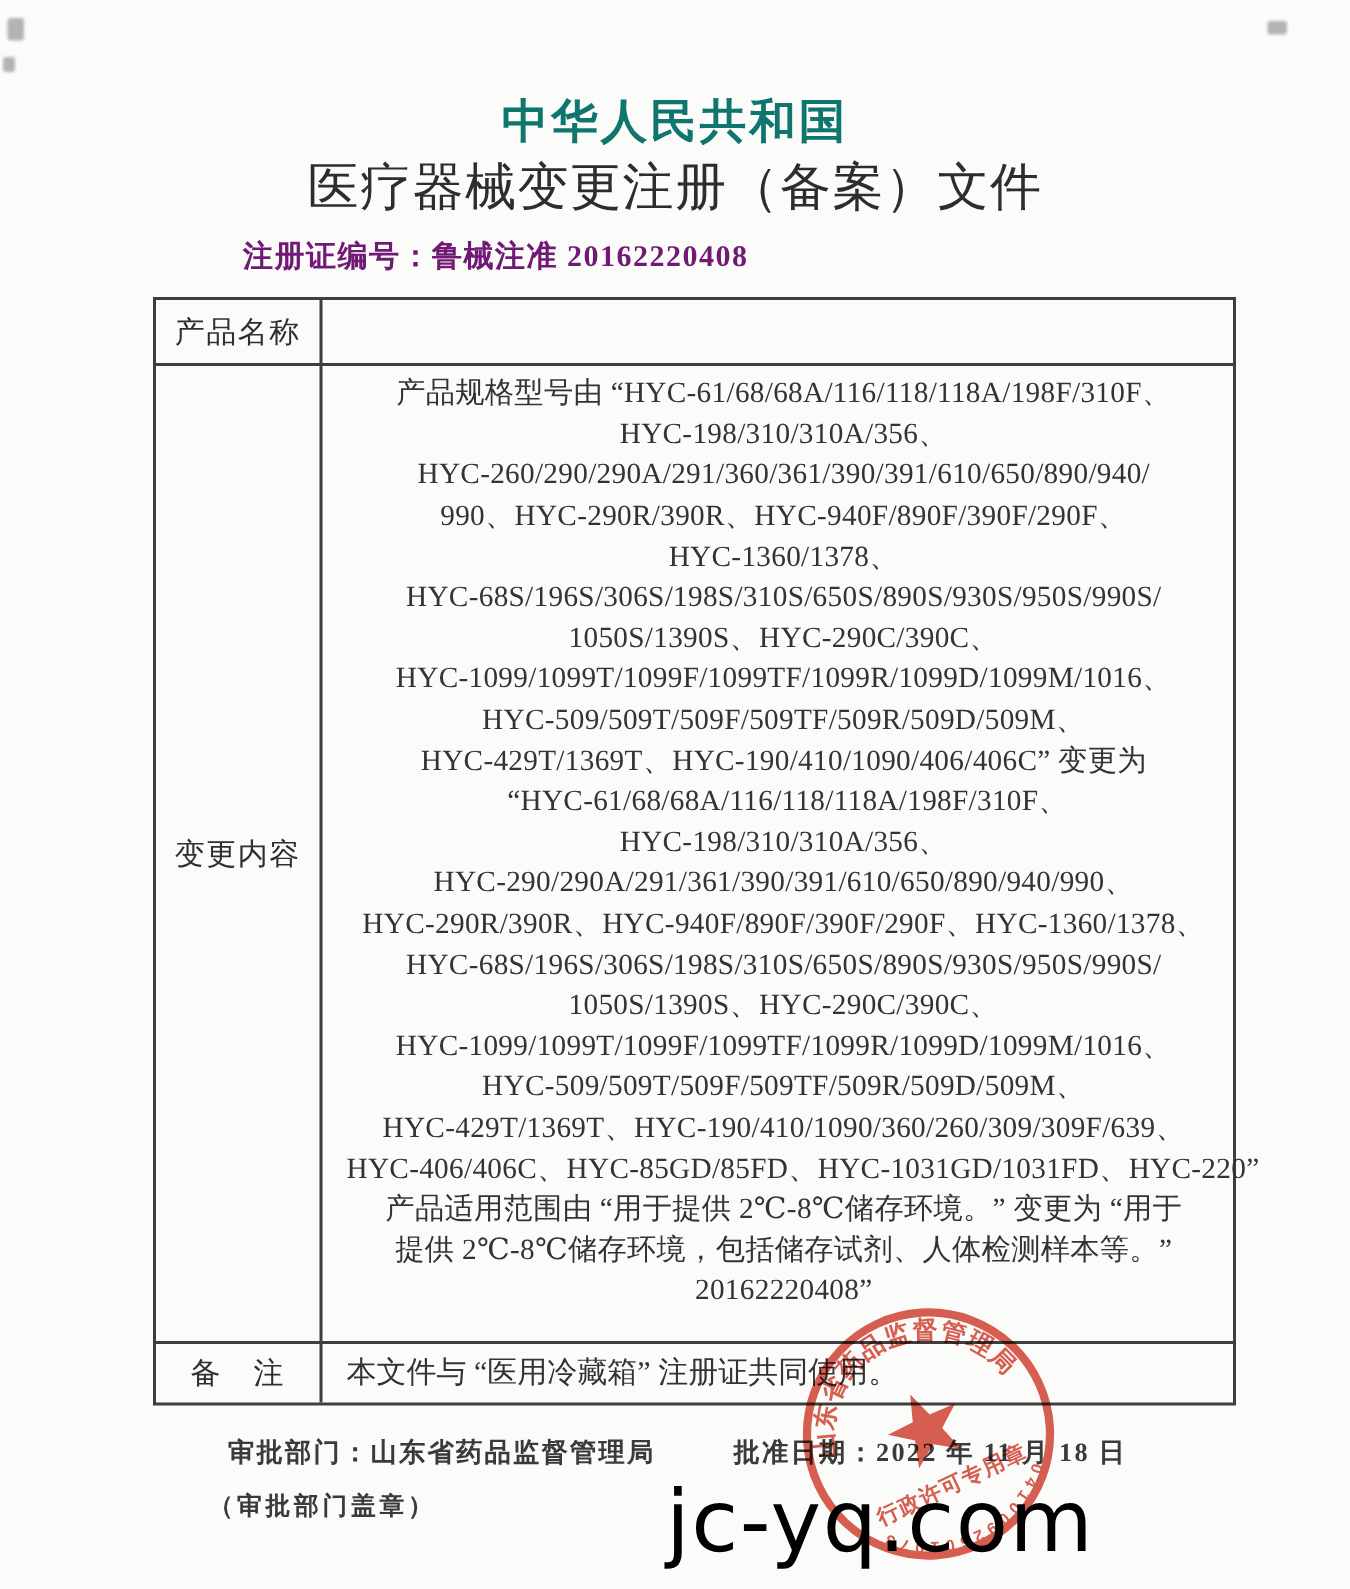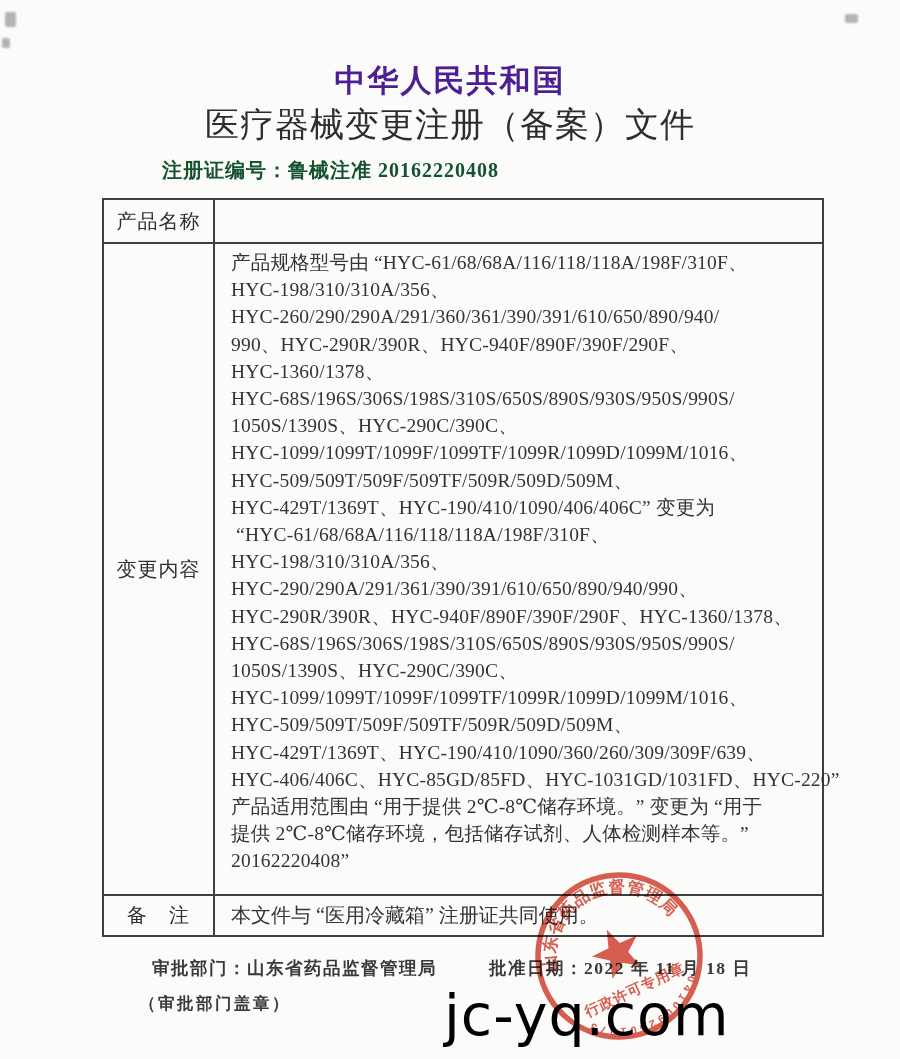--- a/index.html
+++ b/index.html
@@ -8,30 +8,30 @@
     position:relative; overflow:hidden;
     background:#fbfbfa;
     font-family:"Liberation Serif","DejaVu Serif",serif;
     color:#333;
   }
   .abs { position:absolute; }
   
   .title1 {
     top:60px; left:0; width:900px; text-align:center;
     font-family:"Liberation Sans","DejaVu Sans",sans-serif;
-    font-size:31px; font-weight:700; letter-spacing:2px; color:#4c1d95;
+    font-size:31px; font-weight:700; letter-spacing:2px; color:#0f766e;
   }
   .title2 {
     top:102px; left:0; width:900px; text-align:center;
     font-family:"Liberation Sans","DejaVu Sans",sans-serif;
     font-size:34px; font-weight:400; letter-spacing:1px; color:#2d2d2d;
   }
   .regno {
     left:162px; top:157px; font-size:20px; font-weight:600;
-    letter-spacing:1px; color:#14532d;
+    letter-spacing:1px; color:#701a75;
   }
   
   .doc-table {
     left:102px; top:198px; width:722px;
     border:2px solid #3e3e3e; box-sizing:border-box; z-index:5;
   }
   .trow { display:flex; border-bottom:2px solid #3e3e3e; box-sizing:border-box; }
   .trow:last-child { border-bottom:none; }
   .tlabel {
     flex:0 0 111px; width:111px; border-right:2px solid #3e3e3e;
@@ -40,21 +40,21 @@
   }
   .tcontent { flex:1; padding-left:16px; padding-right:8px; box-sizing:border-box; min-width:0; }
   .row-h1 { height:44px; }
   .row-h2 { height:652px; }
   .row-h3 { height:39px; }
   .single-line1 { line-height:44px; font-size:20px; white-space:pre; }
   .single-line3 { line-height:39px; font-size:20px; white-space:pre; }
   .lines-wrap { padding-top:5px; }
   .tline {
     font-size:19.5px; line-height:27.2px; white-space:pre;
-    letter-spacing:0.2px; color:#333;
+    letter-spacing:0.2px; color:#333;text-align:center;
   }
   
   .dept { left:152px; top:956px; font-size:17.5px; font-weight:600; letter-spacing:1.5px; color:#3a3a3a; }
   .date { left:489px; top:956px; font-size:17.5px; font-weight:600; letter-spacing:1.5px; color:#3a3a3a; }
   .sealnote { left:139px; top:993px; font-size:16.5px; font-weight:600; letter-spacing:2.5px; color:#3a3a3a; }
   
   .stamp-svg {
     left:524px; top:861px; width:190px; height:190px;
     z-index:20; mix-blend-mode:multiply; opacity:0.88;
   }

